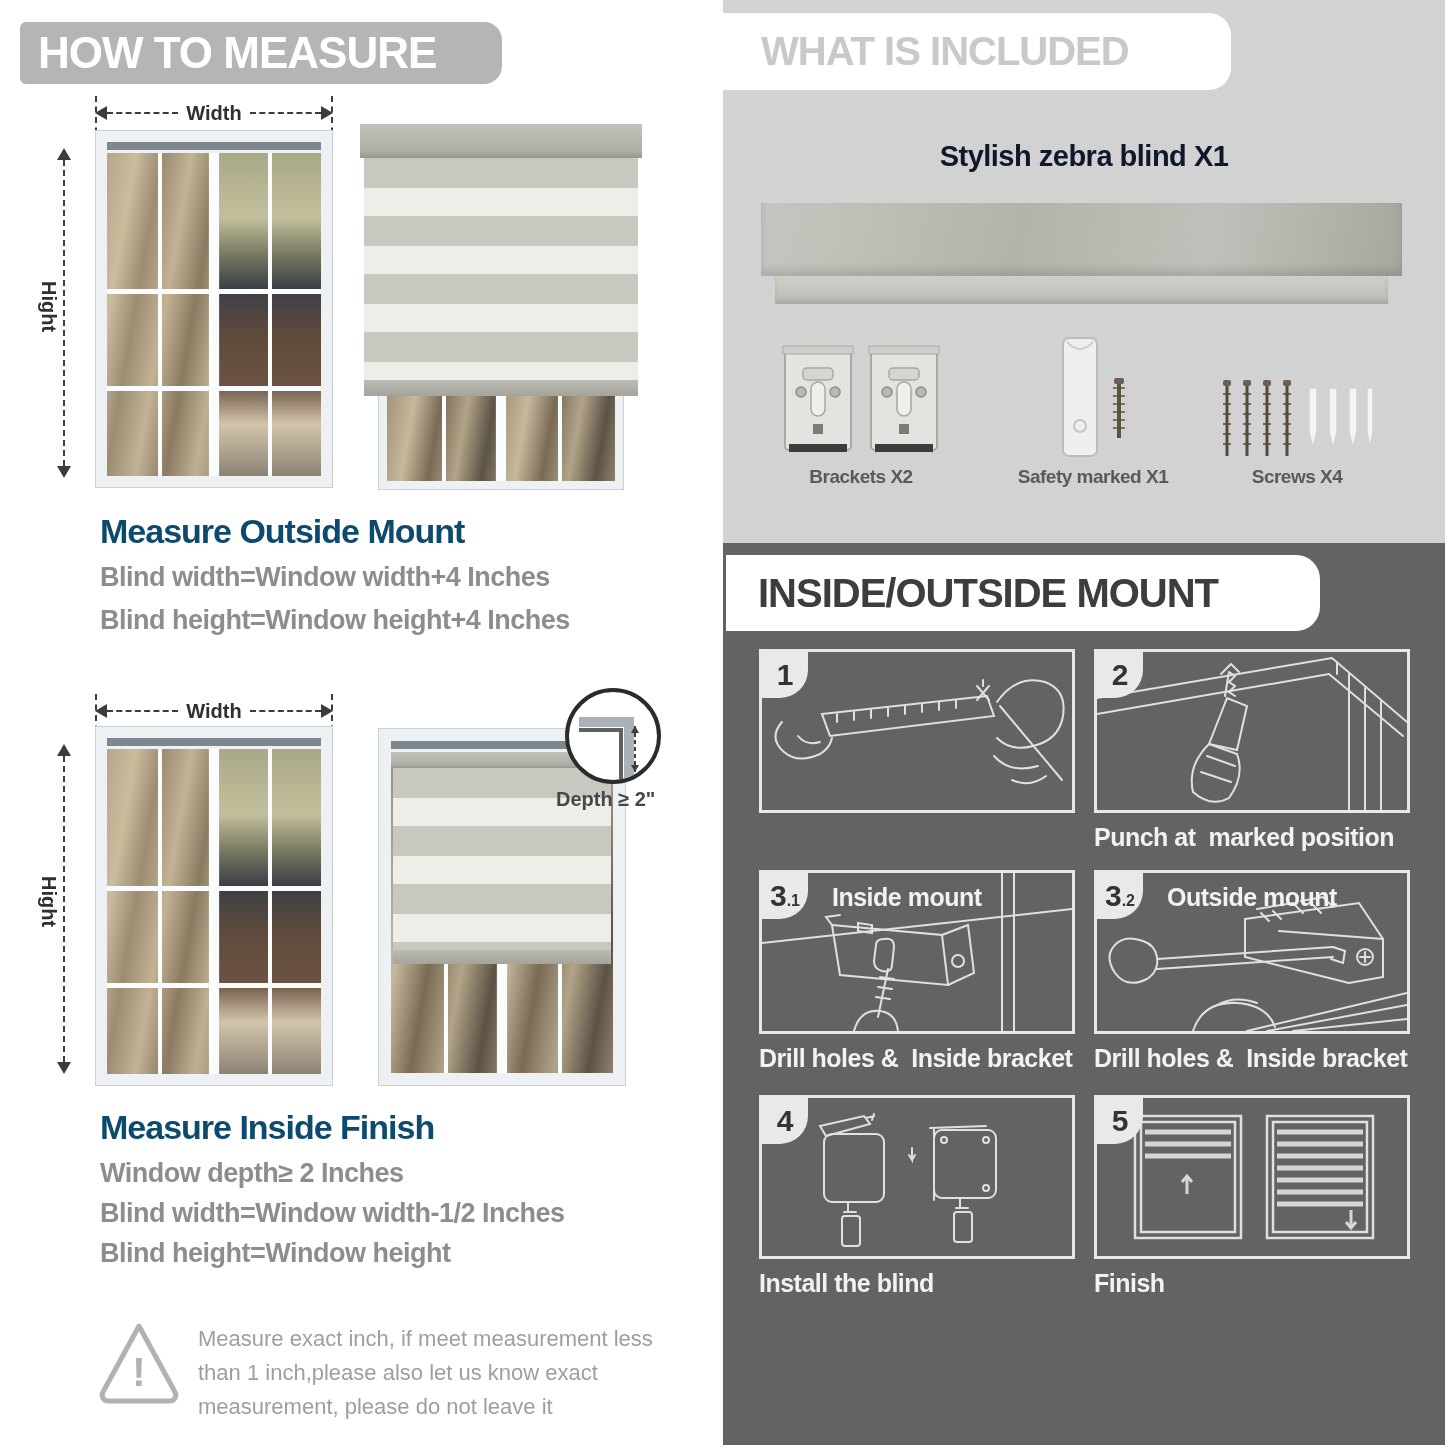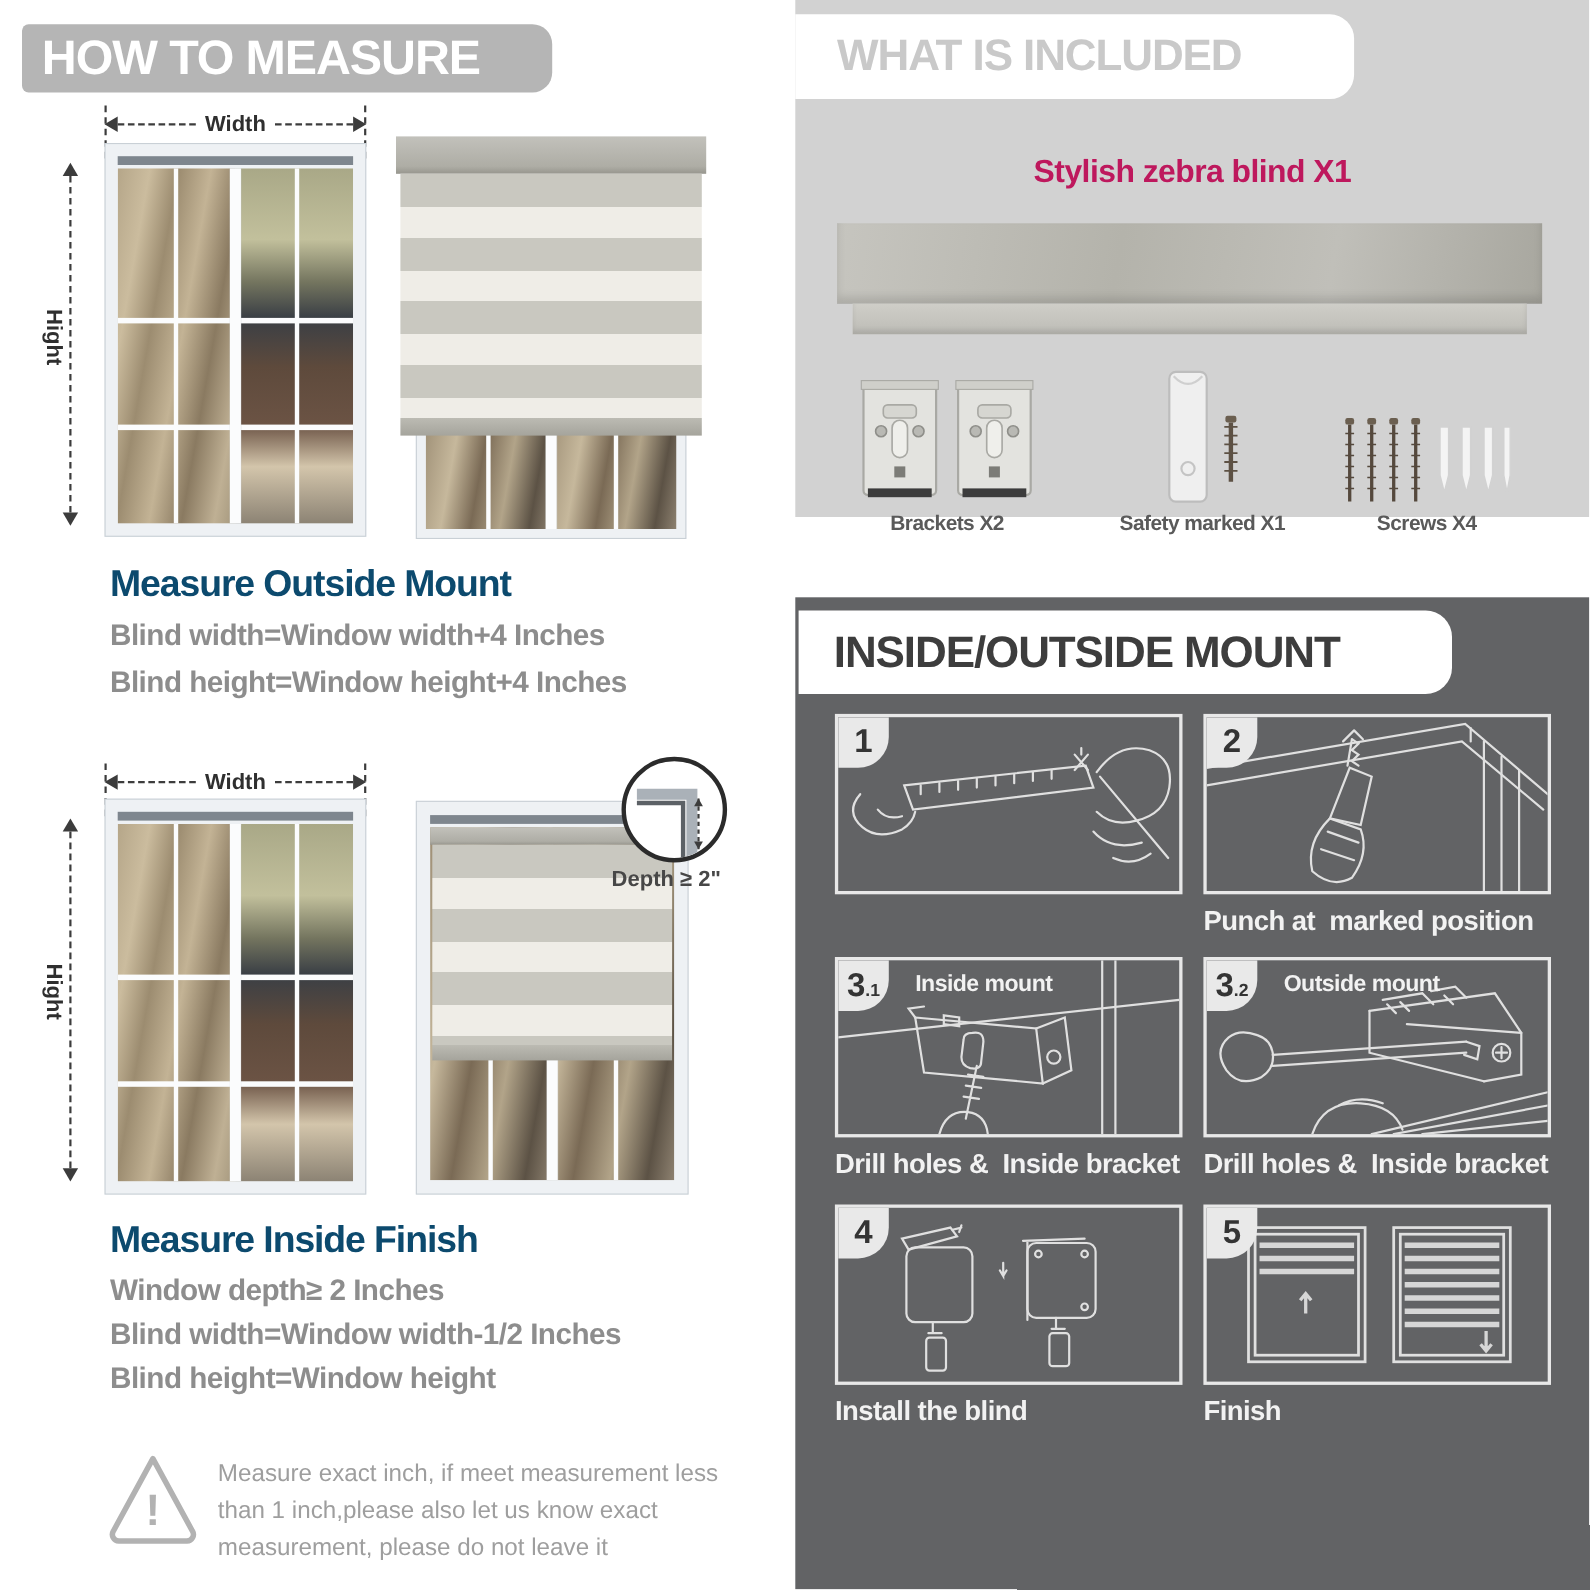--- a/index.html
+++ b/index.html
@@ -47,40 +47,40 @@
   .bottom-rail{background:linear-gradient(180deg,#bcbbb3,#a5a49c);}
 
   .sec-head{font-size:34px;font-weight:bold;color:#0c4a6e;letter-spacing:-1px;}
   .formula{font-size:27px;font-weight:bold;color:#8d8d8d;letter-spacing:-0.5px;}
 
   .depth-lbl{font-size:20px;font-weight:bold;color:#474747;}
 
   .warn-text{font-size:22px;color:#9e9e9e;line-height:1.55;width:468px;}
 
   
-  .panel-top{left:723px;top:0;width:722px;height:470px;background:#d2d2d2;}
+  .panel-top{left:723px;top:0;width:722px;height:543px;background:#d2d2d2;}
   .banner-included{left:0;top:13px;width:508px;height:77px;background:#ffffff;border-radius:0 22px 22px 0;
     color:#c9c9c9;font-size:40px;font-weight:bold;letter-spacing:-1px;line-height:77px;padding-left:38px;box-sizing:border-box;}
-  .product-lbl{width:100%;text-align:center;font-size:29px;font-weight:bold;color:#be185d;letter-spacing:-0.5px;}
+  .product-lbl{width:100%;text-align:center;font-size:29px;font-weight:bold;color:#0f172a;letter-spacing:-0.5px;}
   .headrail-main{left:38px;top:203px;width:641px;height:73px;
     background:linear-gradient(100deg,#c6c5bf 0%,#b4b3ab 40%,#c0bfb9 70%,#a8a79f 100%);
     box-shadow:inset 0 -6px 8px rgba(0,0,0,.12);}
   .headrail-sub{left:52px;top:276px;width:613px;height:28px;
     background:linear-gradient(180deg,#cfcec8,#bdbcb6);box-shadow:inset 0 -4px 5px rgba(0,0,0,.10);}
   .item-lbl{font-size:19px;font-weight:bold;color:#5a5a5a;text-align:center;letter-spacing:-0.5px;}
 
   
   .panel-bottom{left:723px;top:543px;width:722px;height:902px;background:#626365;}
   .banner-mount{left:3px;top:12px;width:594px;height:76px;background:#ffffff;border-radius:0 24px 24px 0;
     color:#3d3d3d;font-size:40px;font-weight:bold;letter-spacing:-1px;line-height:76px;padding-left:32px;box-sizing:border-box;}
   .step-box{width:316px;height:164px;border:3px solid #e8e8e8;box-sizing:border-box;position:absolute;overflow:hidden;}
   .badge{position:absolute;left:0;top:0;width:46px;height:46px;border-radius:0 0 28px 0;background:#e9e9e9;
     color:#343434;font-weight:bold;font-size:30px;display:flex;align-items:center;justify-content:center;}
   .badge .sub{font-size:16px;margin-top:10px;}
-  .step-title{position:absolute;left:70px;top:10px;color:#f2f2f2;font-size:21px;font-weight:bold;letter-spacing:-0.5px;text-align:center;}
+  .step-title{position:absolute;left:70px;top:10px;color:#f2f2f2;font-size:25px;font-weight:bold;letter-spacing:-0.5px;text-align:center;}
   .caption{position:absolute;color:#f2f2f2;font-size:25px;font-weight:bold;letter-spacing:-0.5px;white-space:pre-wrap;}
   .art{position:absolute;left:0;top:0;width:100%;height:100%;}
 </style>
 </head>
 <body>
 
 <div class="page">
 
   <div class="abs banner-left">
     <span>HOW TO MEASURE</span>

